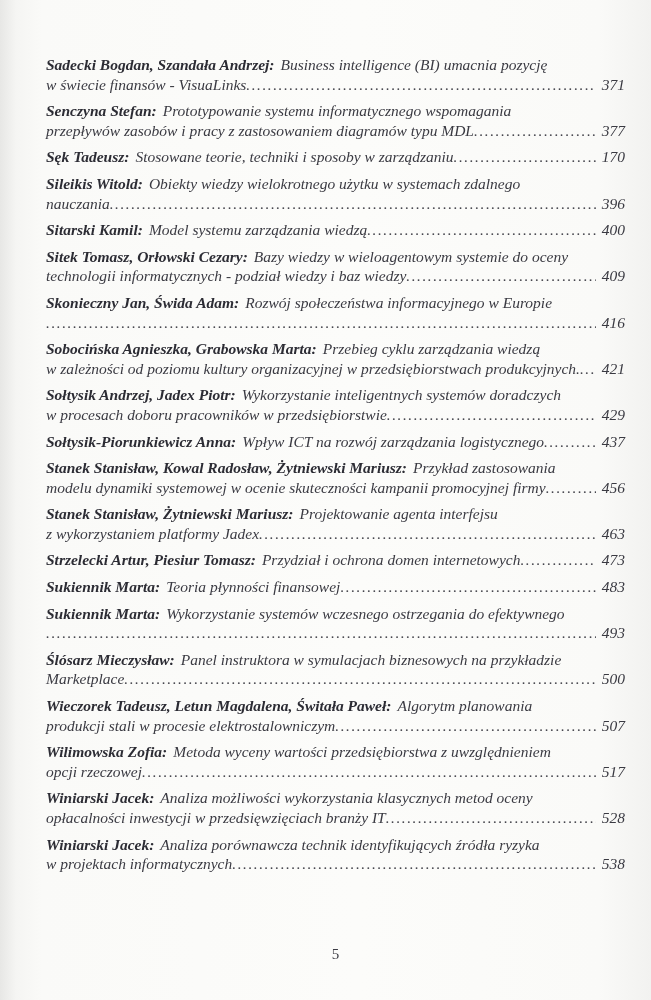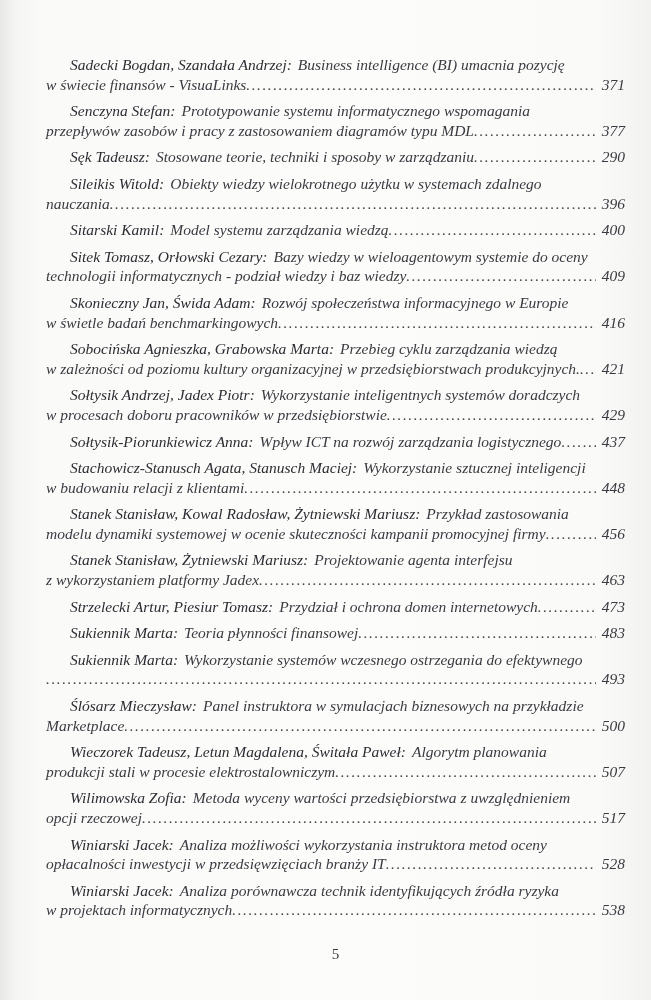--- a/index.html
+++ b/index.html
@@ -27,26 +27,25 @@
   .entry-line1 {
     white-space: nowrap;
     line-height: 19.6px;
   }
   .entry-line2 {
     display: flex;
     align-items: flex-end;
     line-height: 19.6px;
   }
   .authors {
-    font-weight: 400;
+    font-weight: 700;
     font-style: italic;
     color: #2c2c34;
     margin-right: 6px;
     white-space: nowrap;
-    margin-left: 24px;
   }
   .title-text { white-space: nowrap; }
   .leader {
     flex: 1 1 auto;
     min-width: 4px;
     overflow: hidden;
     white-space: nowrap;
     letter-spacing: 1.5px;
     color: #45454d;
   }
@@ -97,21 +96,21 @@
       <span class="pg">377</span>
     </div>
   </div>
 
   <div class="entry">
 
     <div class="entry-line2">
       <span class="authors inline-authors">Sęk Tadeusz:</span>
       <span class="title-text">Stosowane teorie, techniki i sposoby w zarządzaniu</span>
       <span class="leader"></span>
-      <span class="pg">290</span>
+      <span class="pg">170</span>
     </div>
   </div>
 
   <div class="entry">
     <div class="entry-line1">
       <span class="authors">Sileikis Witold:</span><span class="title-text">Obiekty wiedzy wielokrotnego użytku w systemach zdalnego</span>
     </div>
     <div class="entry-line2">
 
       <span class="title-text">nauczania</span>
@@ -141,21 +140,20 @@
       <span class="pg">409</span>
     </div>
   </div>
 
   <div class="entry">
     <div class="entry-line1">
       <span class="authors">Skonieczny Jan, Świda Adam:</span><span class="title-text">Rozwój społeczeństwa informacyjnego w Europie</span>
     </div>
     <div class="entry-line2">
 
-      <span class="title-text">w świetle badań benchmarkingowych</span>
       <span class="leader"></span>
       <span class="pg">416</span>
     </div>
   </div>
 
   <div class="entry">
     <div class="entry-line1">
       <span class="authors">Sobocińska Agnieszka, Grabowska Marta:</span><span class="title-text">Przebieg cyklu zarządzania wiedzą</span>
     </div>
     <div class="entry-line2">
@@ -181,31 +179,20 @@
   <div class="entry">
 
     <div class="entry-line2">
       <span class="authors inline-authors">Sołtysik-Piorunkiewicz Anna:</span>
       <span class="title-text">Wpływ ICT na rozwój zarządzania logistycznego</span>
       <span class="leader"></span>
       <span class="pg">437</span>
     </div>
   </div>
 
-  <div class="entry">
-    <div class="entry-line1">
-      <span class="authors">Stachowicz-Stanusch Agata, Stanusch Maciej:</span><span class="title-text">Wykorzystanie sztucznej inteligencji</span>
-    </div>
-    <div class="entry-line2">
-
-      <span class="title-text">w budowaniu relacji z klientami</span>
-      <span class="leader"></span>
-      <span class="pg">448</span>
-    </div>
-  </div>
 
   <div class="entry">
     <div class="entry-line1">
       <span class="authors">Stanek Stanisław, Kowal Radosław, Żytniewski Mariusz:</span><span class="title-text">Przykład zastosowania</span>
     </div>
     <div class="entry-line2">
 
       <span class="title-text">modelu dynamiki systemowej w ocenie skuteczności kampanii promocyjnej firmy</span>
       <span class="leader"></span>
       <span class="pg">456</span>
@@ -286,21 +273,21 @@
     <div class="entry-line2">
 
       <span class="title-text">opcji rzeczowej</span>
       <span class="leader"></span>
       <span class="pg">517</span>
     </div>
   </div>
 
   <div class="entry">
     <div class="entry-line1">
-      <span class="authors">Winiarski Jacek:</span><span class="title-text">Analiza możliwości wykorzystania instruktora metod oceny</span>
+      <span class="authors">Winiarski Jacek:</span><span class="title-text">Analiza możliwości wykorzystania klasycznych metod oceny</span>
     </div>
     <div class="entry-line2">
 
       <span class="title-text">opłacalności inwestycji w przedsięwzięciach branży IT</span>
       <span class="leader"></span>
       <span class="pg">528</span>
     </div>
   </div>
 
   <div class="entry">

